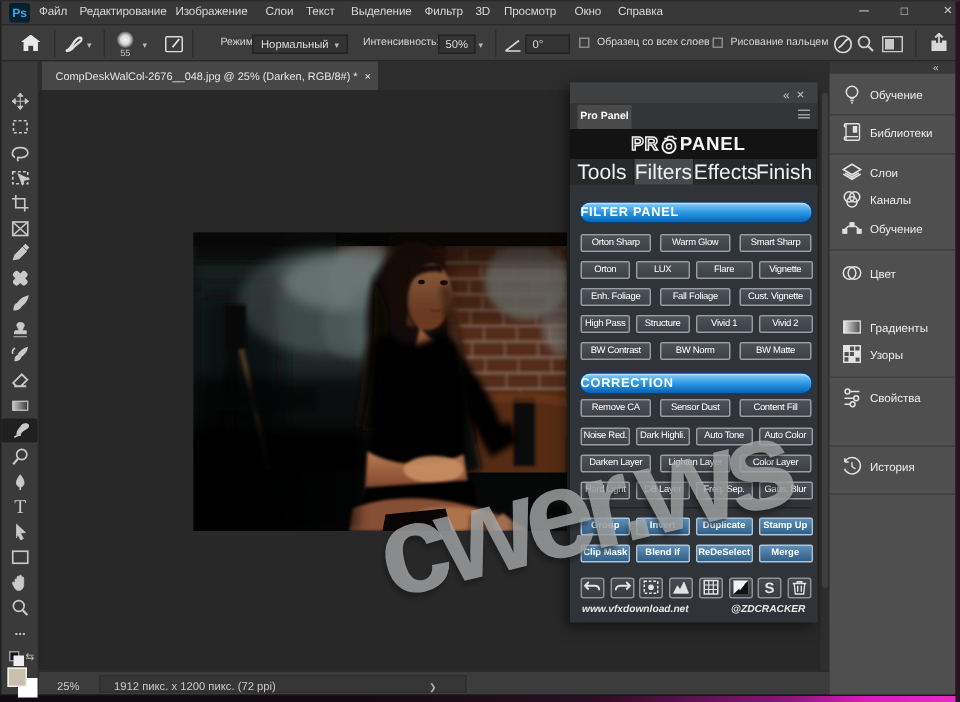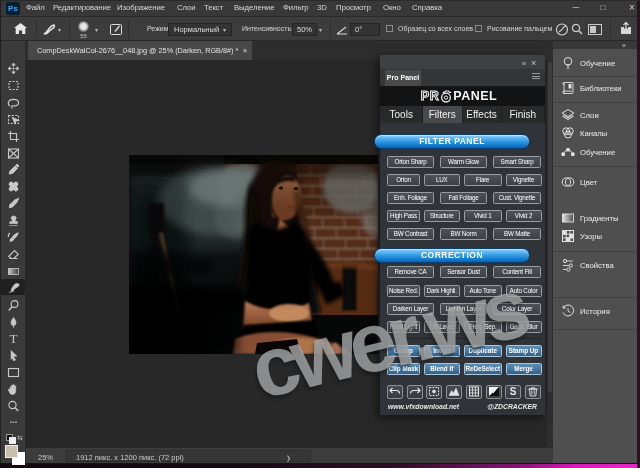--- a/index.html
+++ b/index.html
@@ -47,24 +47,24 @@
 .ditem svg{position:absolute;left:8px;top:2px;}
 .dsep{position:absolute;left:553px;width:84px;height:1px;background:#404040;}
 #rightedge{left:637px;top:0;width:3px;height:468px;background:#2b1220;}
 
 #panel{left:380px;top:55px;width:165px;height:360px;background:#303338;box-shadow:-3px 3px 8px rgba(0,0,0,.5);}
 #ptitle{left:380px;top:55px;width:165px;height:14px;background:#3e4042;}
 #ptabrow{left:380px;top:69px;width:165px;height:17px;background:#333537;}
 #ptab{left:385px;top:70px;width:36px;height:16px;background:#4a4a4a;color:#fff;font-size:7px;font-weight:bold;line-height:15px;text-align:center;}
 #plogo{left:380px;top:86px;width:165px;height:20px;background:#131313;color:#fff;text-align:center;}
 #ptabs{left:380px;top:106px;width:165px;height:17px;background:#27292b;}
-.ptabi{position:absolute;top:106px;height:17px;line-height:17px;text-align:center;color:#f0f0f0;font-size:10px;border-right:1px solid #1d1f21;}
-.bluehdr{position:absolute;left:374px;width:156px;height:15px;border-radius:7.5px;
+.ptabi{position:absolute;top:106px;height:17px;line-height:17px;text-align:center;color:#f0f0f0;font-size:14px;border-right:1px solid #1d1f21;}
+.bluehdr{position:absolute;left:386px;width:156px;height:15px;border-radius:7.5px;
 background:linear-gradient(180deg,#8ecdf6 0%,#2d9ae6 50%,#0f6fc0 88%,#0a65b2 100%);
-border:1px solid #0b3e6e;box-shadow:inset 0 1px 1px rgba(255,255,255,.5);color:#fff;font-weight:bold;font-size:8.5px;text-align:center;line-height:13px;letter-spacing:.5px;}
+border:1px solid #0b3e6e;box-shadow:inset 0 1px 1px rgba(255,255,255,.5);color:#fff;font-weight:bold;font-size:8.5px;line-height:13px;letter-spacing:.5px;}
 .pbtn{position:absolute;height:12px;white-space:nowrap;overflow:hidden;background:linear-gradient(180deg,#4d5258 0%,#3d4147 100%);
 border:1px solid #9a9da0;border-radius:1.5px;color:#fff;font-size:6.3px;text-align:center;line-height:10px;letter-spacing:-.2px;}
 .bbtn{position:absolute;height:12px;white-space:nowrap;overflow:hidden;background:linear-gradient(180deg,#5c8fb8 0%,#326087 100%);
 border:1px solid #a9c6dc;border-radius:1.5px;color:#fff;font-size:6.3px;font-weight:bold;text-align:center;line-height:10px;}
 .ibtn{position:absolute;top:385px;width:16px;height:14px;background:linear-gradient(180deg,#474b51 0%,#383c41 100%);
 border:1px solid #8e9194;border-radius:2px;color:#e8e8e8;text-align:center;font-size:8px;line-height:12px;}
 #pfoot1{left:388px;top:403px;color:#e8e8e8;font-size:6.8px;font-weight:bold;font-style:italic;}
 #pfoot2{left:467px;top:403px;width:70px;text-align:right;color:#e8e8e8;font-size:6.8px;font-weight:bold;font-style:italic;}
 
 #wm{left:249px;top:264px;width:300px;height:145px;color:rgba(168,171,172,.78);z-index:50;

